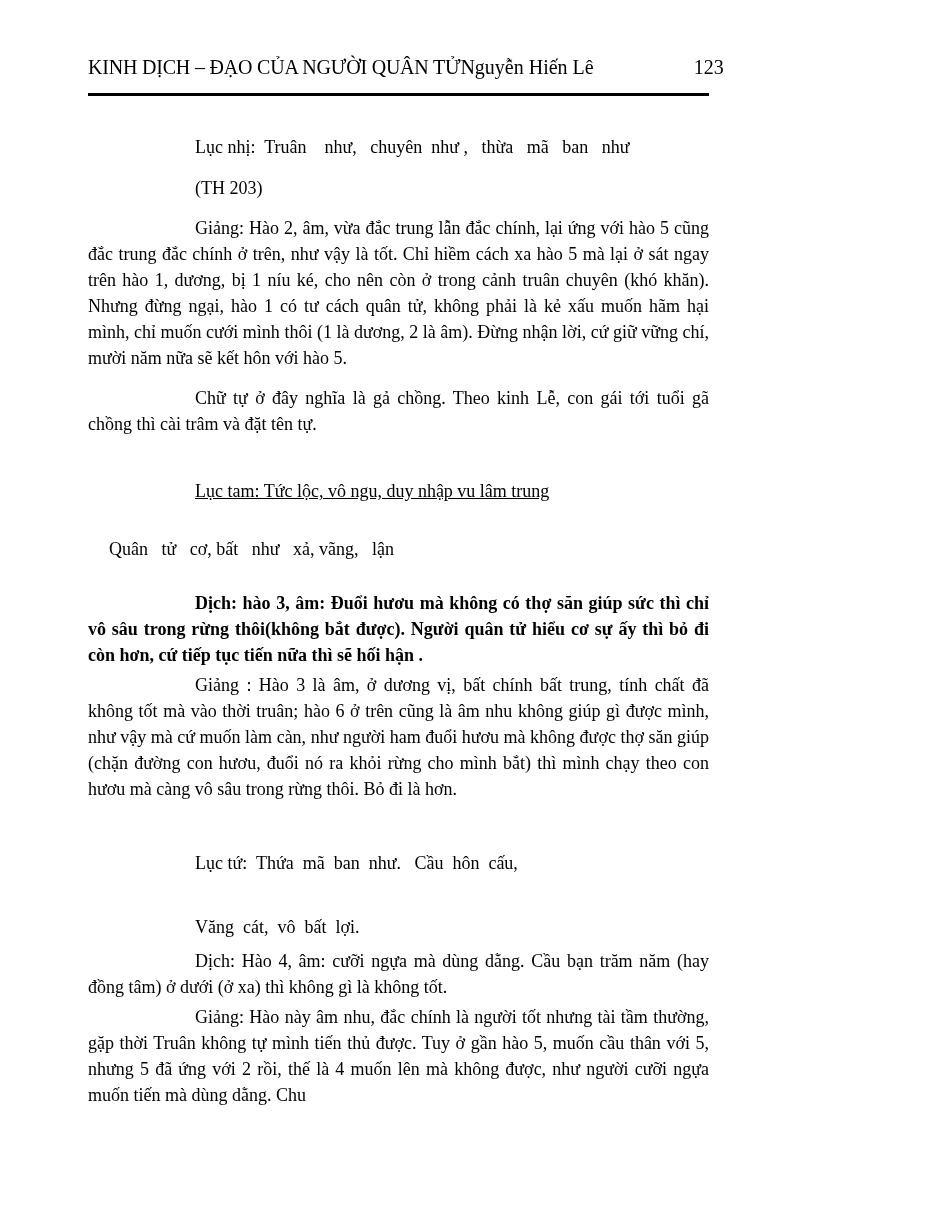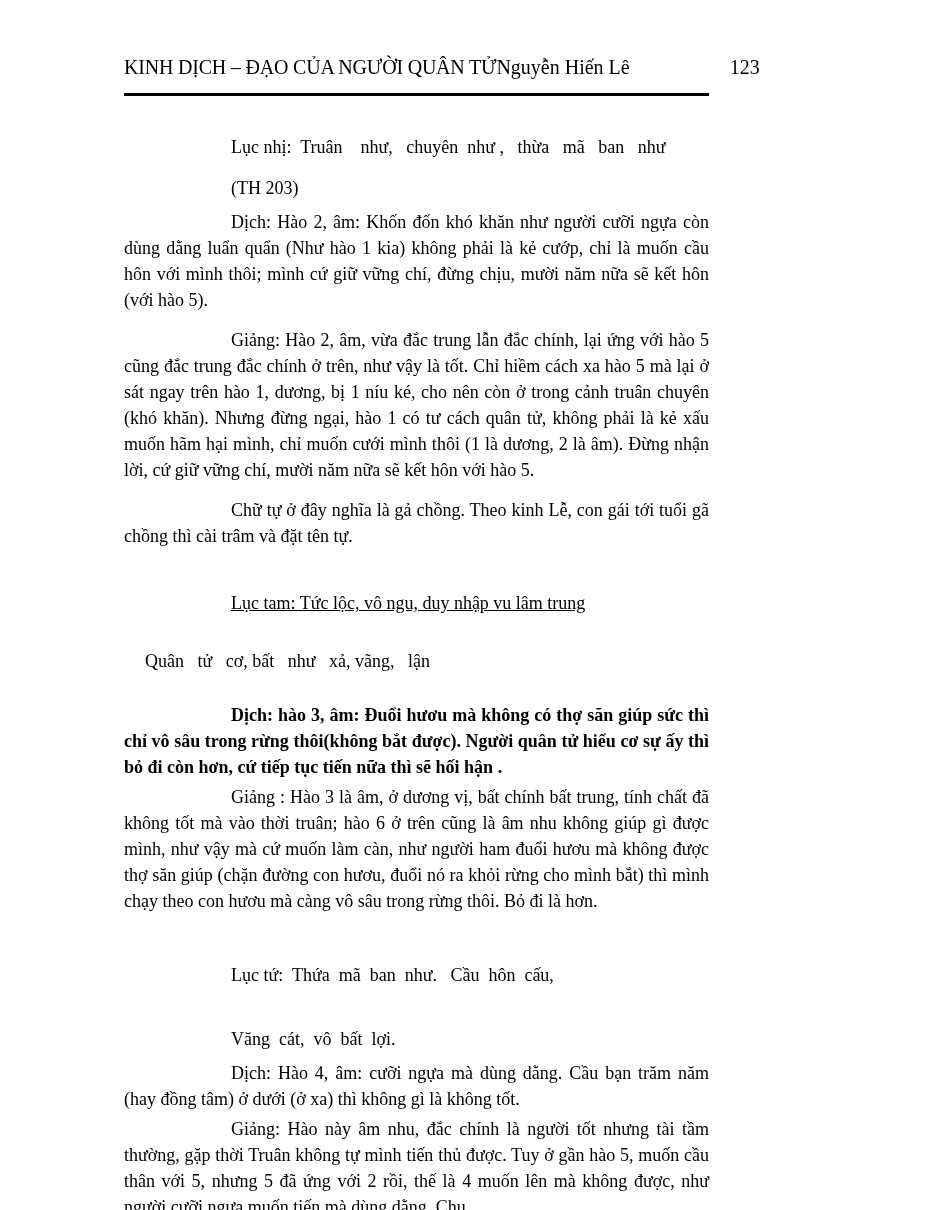--- a/index.html
+++ b/index.html
@@ -9,21 +9,20 @@
   }
   .page {
     position: relative;
     width: 796px;
     height: 1210px;
     background: #ffffff;
     color: #000000;
     font-family: "Liberation Serif", "DejaVu Serif", serif;
     overflow: hidden;
     box-sizing: border-box;
-    padding-left: 36px;
   }
   .header-row {
     display: flex;
     justify-content: space-between;
     align-items: baseline;
     margin: 55px 87px 0 88px;
     font-size: 20px;
     line-height: 24px;
     white-space: nowrap;
   }
@@ -80,21 +79,20 @@
 
   <hr class="header-rule">
 
   <div class="content">
 
     <div class="verse">Lục nhị:  Truân    như,   chuyên  như ,   thừa   mã   ban   như</div>
 
     <div class="verse mt-15">(TH 203)</div>
 
 
-    <p class="para mt-8">Dịch: Hào 2, âm: Khốn đốn khó khăn như người cưỡi ngựa còn dùng dằng luẩn quẩn (Như hào 1 kia) không phải là kẻ cướp, chỉ là muốn cầu hôn với mình thôi; mình cứ giữ vững chí, đừng chịu, mười năm nữa sẽ kết hôn (với hào 5).</p>
 
     <p class="para mt-2">Giảng: Hào 2, âm, vừa đắc trung lẫn đắc chính, lại ứng với hào 5 cũng đắc trung đắc chính ở trên, như vậy là tốt. Chỉ hiềm cách xa hào 5 mà lại ở sát ngay trên hào 1, dương, bị 1 níu ké, cho nên còn ở trong cảnh truân chuyên (khó khăn). Nhưng đừng ngại, hào 1 có tư cách quân tử, không phải là kẻ xấu muốn hãm hại mình, chỉ muốn cưới mình thôi (1 là dương, 2 là âm). Đừng nhận lời, cứ giữ vững chí, mười năm nữa sẽ kết hôn với hào 5.</p>
 
     <p class="para mt-2">Chữ tự ở đây nghĩa là gả chồng. Theo kinh Lễ, con gái tới tuổi gã chồng thì cài trâm và đặt tên tự.</p>
 
     <div class="verse mt-41">Lục tam: Tức lộc, vô ngu, duy nhập vu lâm trung</div>
 
     <div class="verse mt-32">Quân   tử   cơ, bất   như   xả, vãng,   lận</div>
 
     <p class="para mt-10">Dịch: hào 3, âm: Đuổi hươu mà không có thợ săn giúp sức thì chỉ vô sâu trong rừng thôi(không bắt được). Người quân tử hiểu cơ sự ấy thì bỏ đi còn hơn, cứ tiếp tục tiến nữa thì sẽ hối hận .</p>

